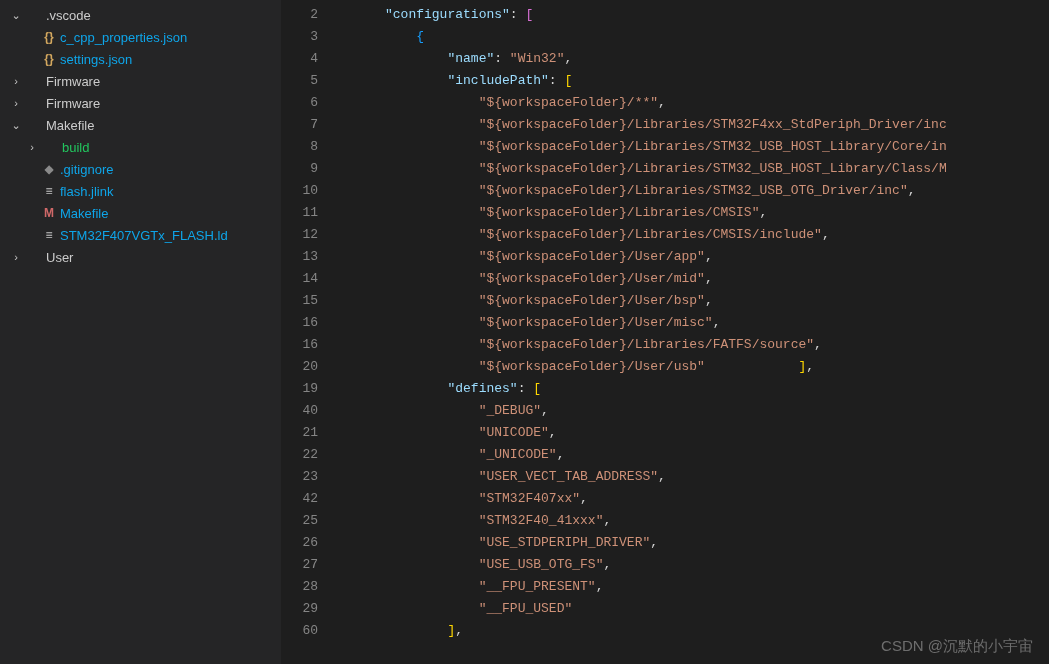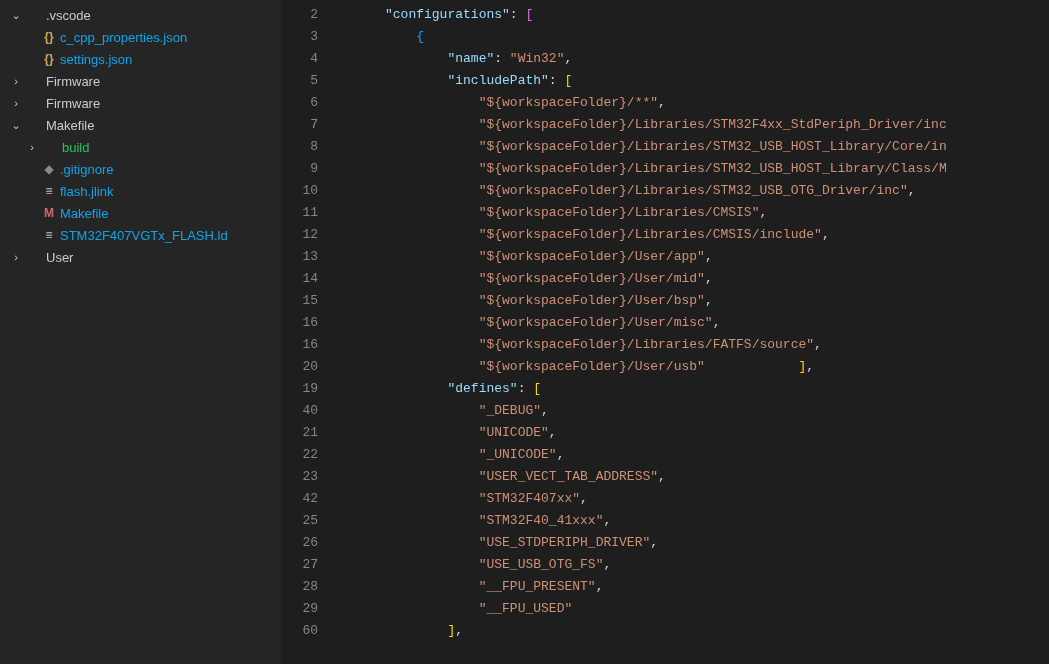--- a/index.html
+++ b/index.html
@@ -200,13 +200,14 @@
       <div class="ln">23</div>
       <div class="ln">42</div>
       <div class="ln">25</div>
       <div class="ln">26</div>
       <div class="ln">27</div>
       <div class="ln">28</div>
       <div class="ln">29</div>
       <div class="ln">60</div>
     </div>
   <div class="code" id="code"><div class="line"><span>     </span><span class="k">"configurations"</span><span class="p">: </span><span class="b2">[</span></div><div class="line"><span>         </span><span class="b3">{</span></div><div class="line"><span>             </span><span class="k">"name"</span><span class="p">: </span><span class="s">"Win32"</span><span class="p">,</span></div><div class="line"><span>             </span><span class="k">"includePath"</span><span class="p">: </span><span class="b1">[</span></div><div class="line"><span>                 </span><span class="s">"${workspaceFolder}/**"</span><span class="p">,</span></div><div class="line"><span>                 </span><span class="s">"${workspaceFolder}/Libraries/STM32F4xx_StdPeriph_Driver/inc</span></div><div class="line"><span>                 </span><span class="s">"${workspaceFolder}/Libraries/STM32_USB_HOST_Library/Core/in</span></div><div class="line"><span>                 </span><span class="s">"${workspaceFolder}/Libraries/STM32_USB_HOST_Library/Class/M</span></div><div class="line"><span>                 </span><span class="s">"${workspaceFolder}/Libraries/STM32_USB_OTG_Driver/inc"</span><span class="p">,</span></div><div class="line"><span>                 </span><span class="s">"${workspaceFolder}/Libraries/CMSIS"</span><span class="p">,</span></div><div class="line"><span>                 </span><span class="s">"${workspaceFolder}/Libraries/CMSIS/include"</span><span class="p">,</span></div><div class="line"><span>                 </span><span class="s">"${workspaceFolder}/User/app"</span><span class="p">,</span></div><div class="line"><span>                 </span><span class="s">"${workspaceFolder}/User/mid"</span><span class="p">,</span></div><div class="line"><span>                 </span><span class="s">"${workspaceFolder}/User/bsp"</span><span class="p">,</span></div><div class="line"><span>                 </span><span class="s">"${workspaceFolder}/User/misc"</span><span class="p">,</span></div><div class="line"><span>                 </span><span class="s">"${workspaceFolder}/Libraries/FATFS/source"</span><span class="p">,</span></div><div class="line"><span>                 </span><span class="s">"${workspaceFolder}/User/usb"</span><span>            </span><span class="b1">]</span><span class="p">,</span></div><div class="line"><span>             </span><span class="k">"defines"</span><span class="p">: </span><span class="b1">[</span></div><div class="line"><span>                 </span><span class="s">"_DEBUG"</span><span class="p">,</span></div><div class="line"><span>                 </span><span class="s">"UNICODE"</span><span class="p">,</span></div><div class="line"><span>                 </span><span class="s">"_UNICODE"</span><span class="p">,</span></div><div class="line"><span>                 </span><span class="s">"USER_VECT_TAB_ADDRESS"</span><span class="p">,</span></div><div class="line"><span>                 </span><span class="s">"STM32F407xx"</span><span class="p">,</span></div><div class="line"><span>                 </span><span class="s">"STM32F40_41xxx"</span><span class="p">,</span></div><div class="line"><span>                 </span><span class="s">"USE_STDPERIPH_DRIVER"</span><span class="p">,</span></div><div class="line"><span>                 </span><span class="s">"USE_USB_OTG_FS"</span><span class="p">,</span></div><div class="line"><span>                 </span><span class="s">"__FPU_PRESENT"</span><span class="p">,</span></div><div class="line"><span>                 </span><span class="s">"__FPU_USED"</span></div><div class="line"><span>             </span><span class="b1">]</span><span class="p">,</span></div></div>
+  <div class="watermark">CSDN @沉默的小宇宙</div>
 </div>
 
 </body></html>

